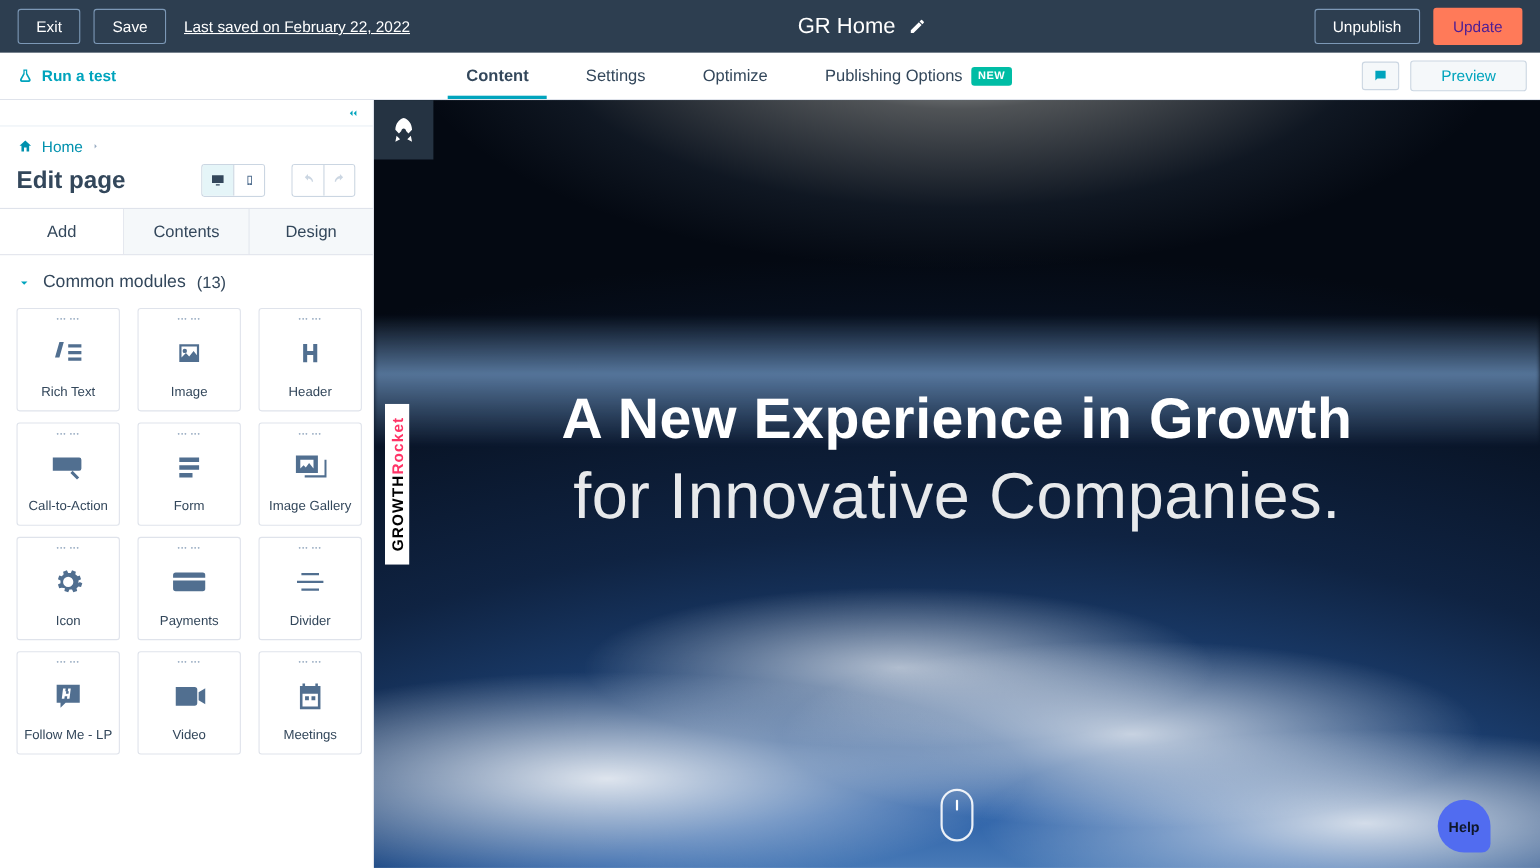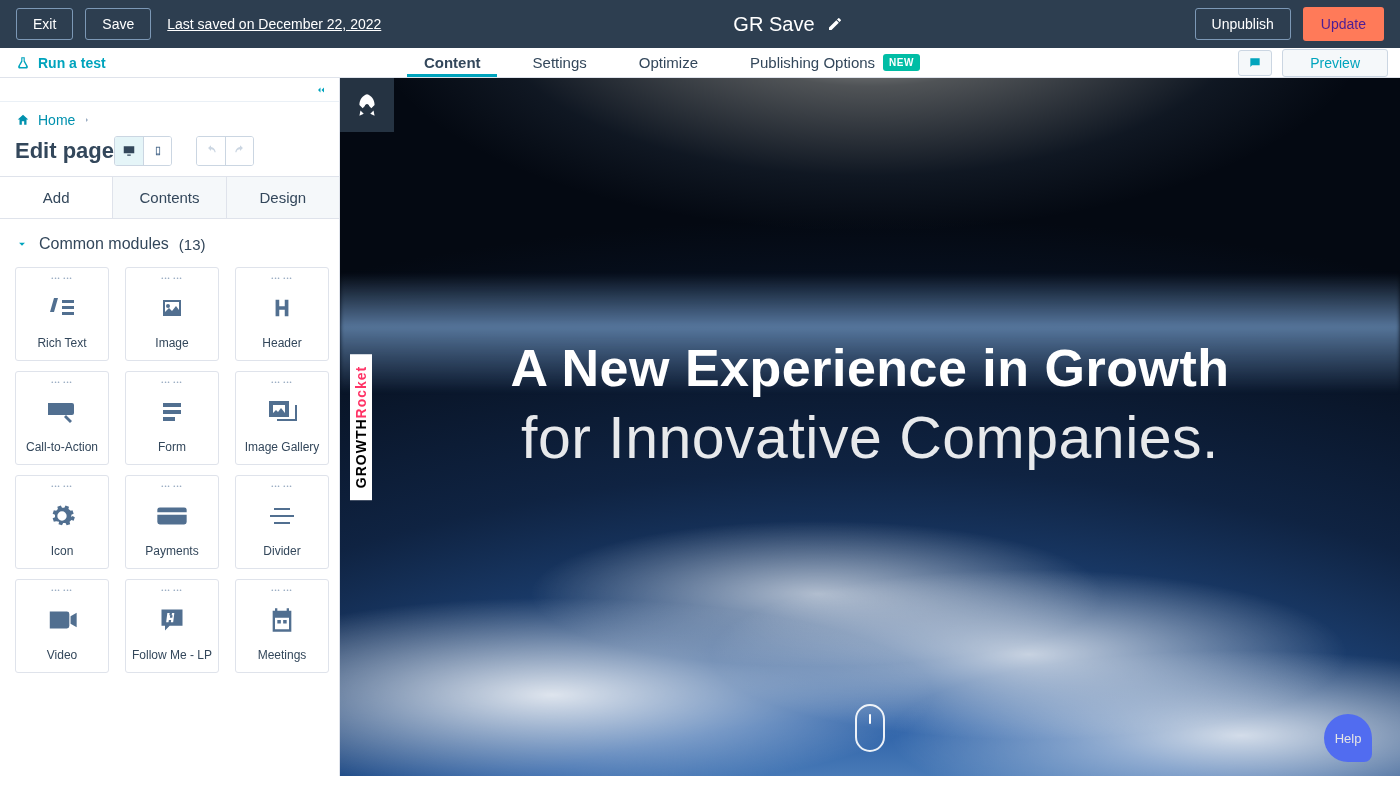--- a/index.html
+++ b/index.html
@@ -10,21 +10,21 @@
 .topbar .left { display: flex; align-items: center; gap: 12px; }
 .btn-outline { background: transparent; border: 1px solid #7c98b6; color: #fff; padding: 7px 16px; border-radius: 3px; font-size: 14px; cursor: pointer; }
 .last-saved { color: #fff; text-decoration: underline; font-size: 14px; margin-left: 4px; cursor: pointer; }
 .topbar .center { flex: 1; display: flex; justify-content: center; align-items: center; gap: 12px; }
 .page-title { font-size: 20px; font-weight: 400; }
 .edit-icon { width: 16px; height: 16px; cursor: pointer; }
 .topbar .right { display: flex; align-items: center; gap: 12px; }
 .btn-update { background: #ff7a59; border: none; color: #4c1d95; padding: 9px 18px; border-radius: 3px; font-size: 14px; cursor: pointer; }
 
 
-.secbar { height: 30px; border-bottom: 1px solid #dfe3eb; display: flex; align-items: stretch; padding-left: 16px; padding-right: 12px; background: #fff; }
+.secbar { height: 43px; border-bottom: 1px solid #dfe3eb; display: flex; align-items: stretch; padding-left: 16px; padding-right: 12px; background: #fff; }
 .run-test { display: flex; align-items: center; gap: 8px; color: #00a4bd; font-weight: 600; font-size: 14px; cursor: pointer; }
 .secbar .tabs { flex: 1; display: flex; justify-content: center; align-items: stretch; gap: 0; }
 .sec-tab { display: flex; align-items: center; gap: 8px; padding: 10px 26px; cursor: pointer; font-size: 15px; color: #33475b; position: relative; }
 .sec-tab.active { font-weight: 600; }
 .sec-tab.active::after { content: ""; position: absolute; bottom: 0; left: 50%; transform: translateX(-50%); width: 90px; height: 3px; background: #00a4bd; }
 .new-badge { background: #00bda5; color: #fff; font-size: 10px; font-weight: 700; padding: 3px 6px; border-radius: 3px; letter-spacing: 0.5px; }
 .secbar .actions { display: flex; align-items: center; gap: 10px; }
 .icon-btn { width: 34px; height: 26px; border: 1px solid #cbd6e2; border-radius: 3px; background: #f5f8fa; display: flex; align-items: center; justify-content: center; cursor: pointer; color: #00a4bd; }
 .btn-preview { border: 1px solid #cbd6e2; background: #f5f8fa; color: #00a4bd; padding: 5px 27px; border-radius: 3px; font-size: 14px; cursor: pointer; }
 
@@ -32,21 +32,21 @@
 .main { display: flex; height: calc(789px - 48px - 43px); }
 
 
 .sidebar { width: 340px; border-right: 1px solid #dfe3eb; display: flex; flex-direction: column; overflow: hidden; background: #fff; }
 .collapse-row { height: 24px; border-bottom: 1px solid #eaf0f6; display: flex; align-items: center; justify-content: flex-end; padding-right: 10px; }
 .collapse-icon { color: #00a4bd; cursor: pointer; }
 
 .breadcrumb { display: flex; align-items: center; gap: 8px; padding: 10px 16px 4px; color: #0091ae; font-size: 14px; }
 .breadcrumb svg { flex-shrink: 0; }
 
-.edit-header { display: flex; align-items: center; justify-content: flex-start; padding: 4px 16px 10px 15px; }
+.edit-header { display: flex; align-items: center; justify-content: space-between; padding: 4px 16px 10px 15px; }
 .edit-title { font-size: 22px; font-weight: 600; color: #33475b; }
 .edit-tools { display: flex; gap: 24px; }
 .seg { display: flex; border: 1px solid #cbd6e2; border-radius: 3px; overflow: hidden; }
 .seg-btn { width: 28px; height: 28px; display: flex; align-items: center; justify-content: center; cursor: pointer; background: #fff; color: #516f90; }
 .seg-btn.active { background: #e5f5f8; color: #33475b; }
 .seg-btn + .seg-btn { border-left: 1px solid #cbd6e2; }
 
 .side-tabs { display: flex; border-top: 1px solid #dfe3eb; border-bottom: 1px solid #dfe3eb; }
 .side-tab { flex: 1; text-align: center; padding: 12px 0; font-size: 15px; color: #33475b; cursor: pointer; background: #f5f8fa; border-right: 1px solid #dfe3eb; }
 .side-tab:last-child { border-right: none; }
@@ -87,34 +87,34 @@
 .hero-text { position: absolute; top: 260px; left: 0; right: 0; text-align: center; color: #fff; font-weight: 800; }
 .hero-line1 { font-size: 52px; letter-spacing: 0.5px; }
 .hero-line2 { font-size: 59px; font-weight: 400; opacity: 0.9; margin-top: 6px; letter-spacing: 0.5px; }
 .scroll-ind { position: absolute; bottom: 24px; left: 50%; transform: translateX(-50%); width: 30px; height: 48px; border: 2px solid rgba(255,255,255,0.9); border-radius: 16px; display: flex; justify-content: center; padding-top: 8px; }
 .scroll-ind::before { content: ""; width: 2px; height: 10px; background: #fff; border-radius: 2px; }
 
 .vlogo { position: absolute; left: 10px; top: 50%; transform: translateY(-50%) rotate(180deg); writing-mode: vertical-rl; font-size: 14px; letter-spacing: 1px; background: #fff; padding: 12px 3px; }
 .vlogo .b1 { font-weight: 800; color: #000; }
 .vlogo .b2 { font-weight: 700; color: #ff3366; }
 
-.help-fab { position: absolute; right: 28px; bottom: 14px; background: #7c98ff; background: #516cf0; background: #5e6ef7; width: 48px; height: 48px; border-radius: 50% 50% 50% 8px / 50% 50% 50% 8px; background: #516cf0; display: flex; align-items: center; justify-content: center; color: #e5e5e5; font-size: 13px; cursor: pointer; }
+.help-fab { position: absolute; right: 45px; bottom: 14px; background: #7c98ff; background: #516cf0; background: #5e6ef7; width: 48px; height: 48px; border-radius: 50% 50% 50% 8px / 50% 50% 50% 8px; background: #516cf0; display: flex; align-items: center; justify-content: center; color: #0f172a; font-size: 13px; cursor: pointer; font-weight: bold; }
 .help-fab { border-radius: 24px 24px 8px 24px; }
 </style>
 </head>
 <body>
 
 <div class="topbar">
   <div class="left">
     <button class="btn-outline">Exit</button>
     <button class="btn-outline">Save</button>
-    <a class="last-saved">Last saved on December 22, 2022</a>
+    <a class="last-saved">Last saved on February 22, 2022</a>
   </div>
   <div class="center">
-    <span class="page-title">GR Save</span>
+    <span class="page-title">GR Home</span>
     <svg class="edit-icon" viewBox="0 0 24 24" fill="#fff">
         <path d="M3 17.25V21h3.75l11-11-3.75-3.75-11 11zM20.7 7.04a1 1 0 000-1.41l-2.34-2.34a1 1 0 00-1.41 0L15 5.24l3.75 3.75 1.95-1.95z"></path>
       </svg>
   </div>
   <div class="right">
     <button class="btn-outline">Unpublish</button>
     <button class="btn-update">Update</button>
   </div>
 </div>
 
@@ -290,34 +290,34 @@
           <div class="mod-icon">
               <svg width="28" height="20" viewBox="0 0 28 20" fill="#516f90">
                 <path d="M6 2h16v2H6V2zm-4 7h24v2H2V9zm4 7h16v2H6v-2z"></path>
               </svg>
             </div>
           <div class="mod-label">Divider</div>
         </div>
         <div class="mod-card">
           <div class="dot-row">••• •••</div>
           <div class="mod-icon">
+              <svg width="30" height="28" viewBox="0 0 24 24" fill="#516f90">
+                <path d="M3 3h18v14H10l-4 4v-4H3V3zm5 3l-1 8h2l.3-2h2l-.3 2h2l1-8h-2l-.3 2h-2l.3-2H8zm2.2 4h2l.3-2h-2l-.3 2z"></path>
+              </svg>
+            </div>
+          <div class="mod-label">Follow Me - LP</div>
+        </div>
+        <div class="mod-card">
+          <div class="dot-row">••• •••</div>
+          <div class="mod-icon">
               <svg width="30" height="22" viewBox="0 0 24 18" fill="#516f90">
                 <path d="M2 2h14a2 2 0 012 2v10a2 2 0 01-2 2H2V2zm17 4l5-3v12l-5-3V6z"></path>
               </svg>
             </div>
           <div class="mod-label">Video</div>
-        </div>
-        <div class="mod-card">
-          <div class="dot-row">••• •••</div>
-          <div class="mod-icon">
-              <svg width="30" height="28" viewBox="0 0 24 24" fill="#516f90">
-                <path d="M3 3h18v14H10l-4 4v-4H3V3zm5 3l-1 8h2l.3-2h2l-.3 2h2l1-8h-2l-.3 2h-2l.3-2H8zm2.2 4h2l.3-2h-2l-.3 2z"></path>
-              </svg>
-            </div>
-          <div class="mod-label">Follow Me - LP</div>
         </div>
 
         <div class="mod-card">
           <div class="dot-row">••• •••</div>
           <div class="mod-icon">
               <svg width="28" height="28" viewBox="0 0 24 24" fill="#516f90">
                 <path d="M4 4h2V2h2v2h8V2h2v2h2v18H4V4zm2 6v10h12V10H6zm2 2h3v3H8v-3zm5 0h3v3h-3v-3z"></path>
               </svg>
             </div>
           <div class="mod-label">Meetings</div>

